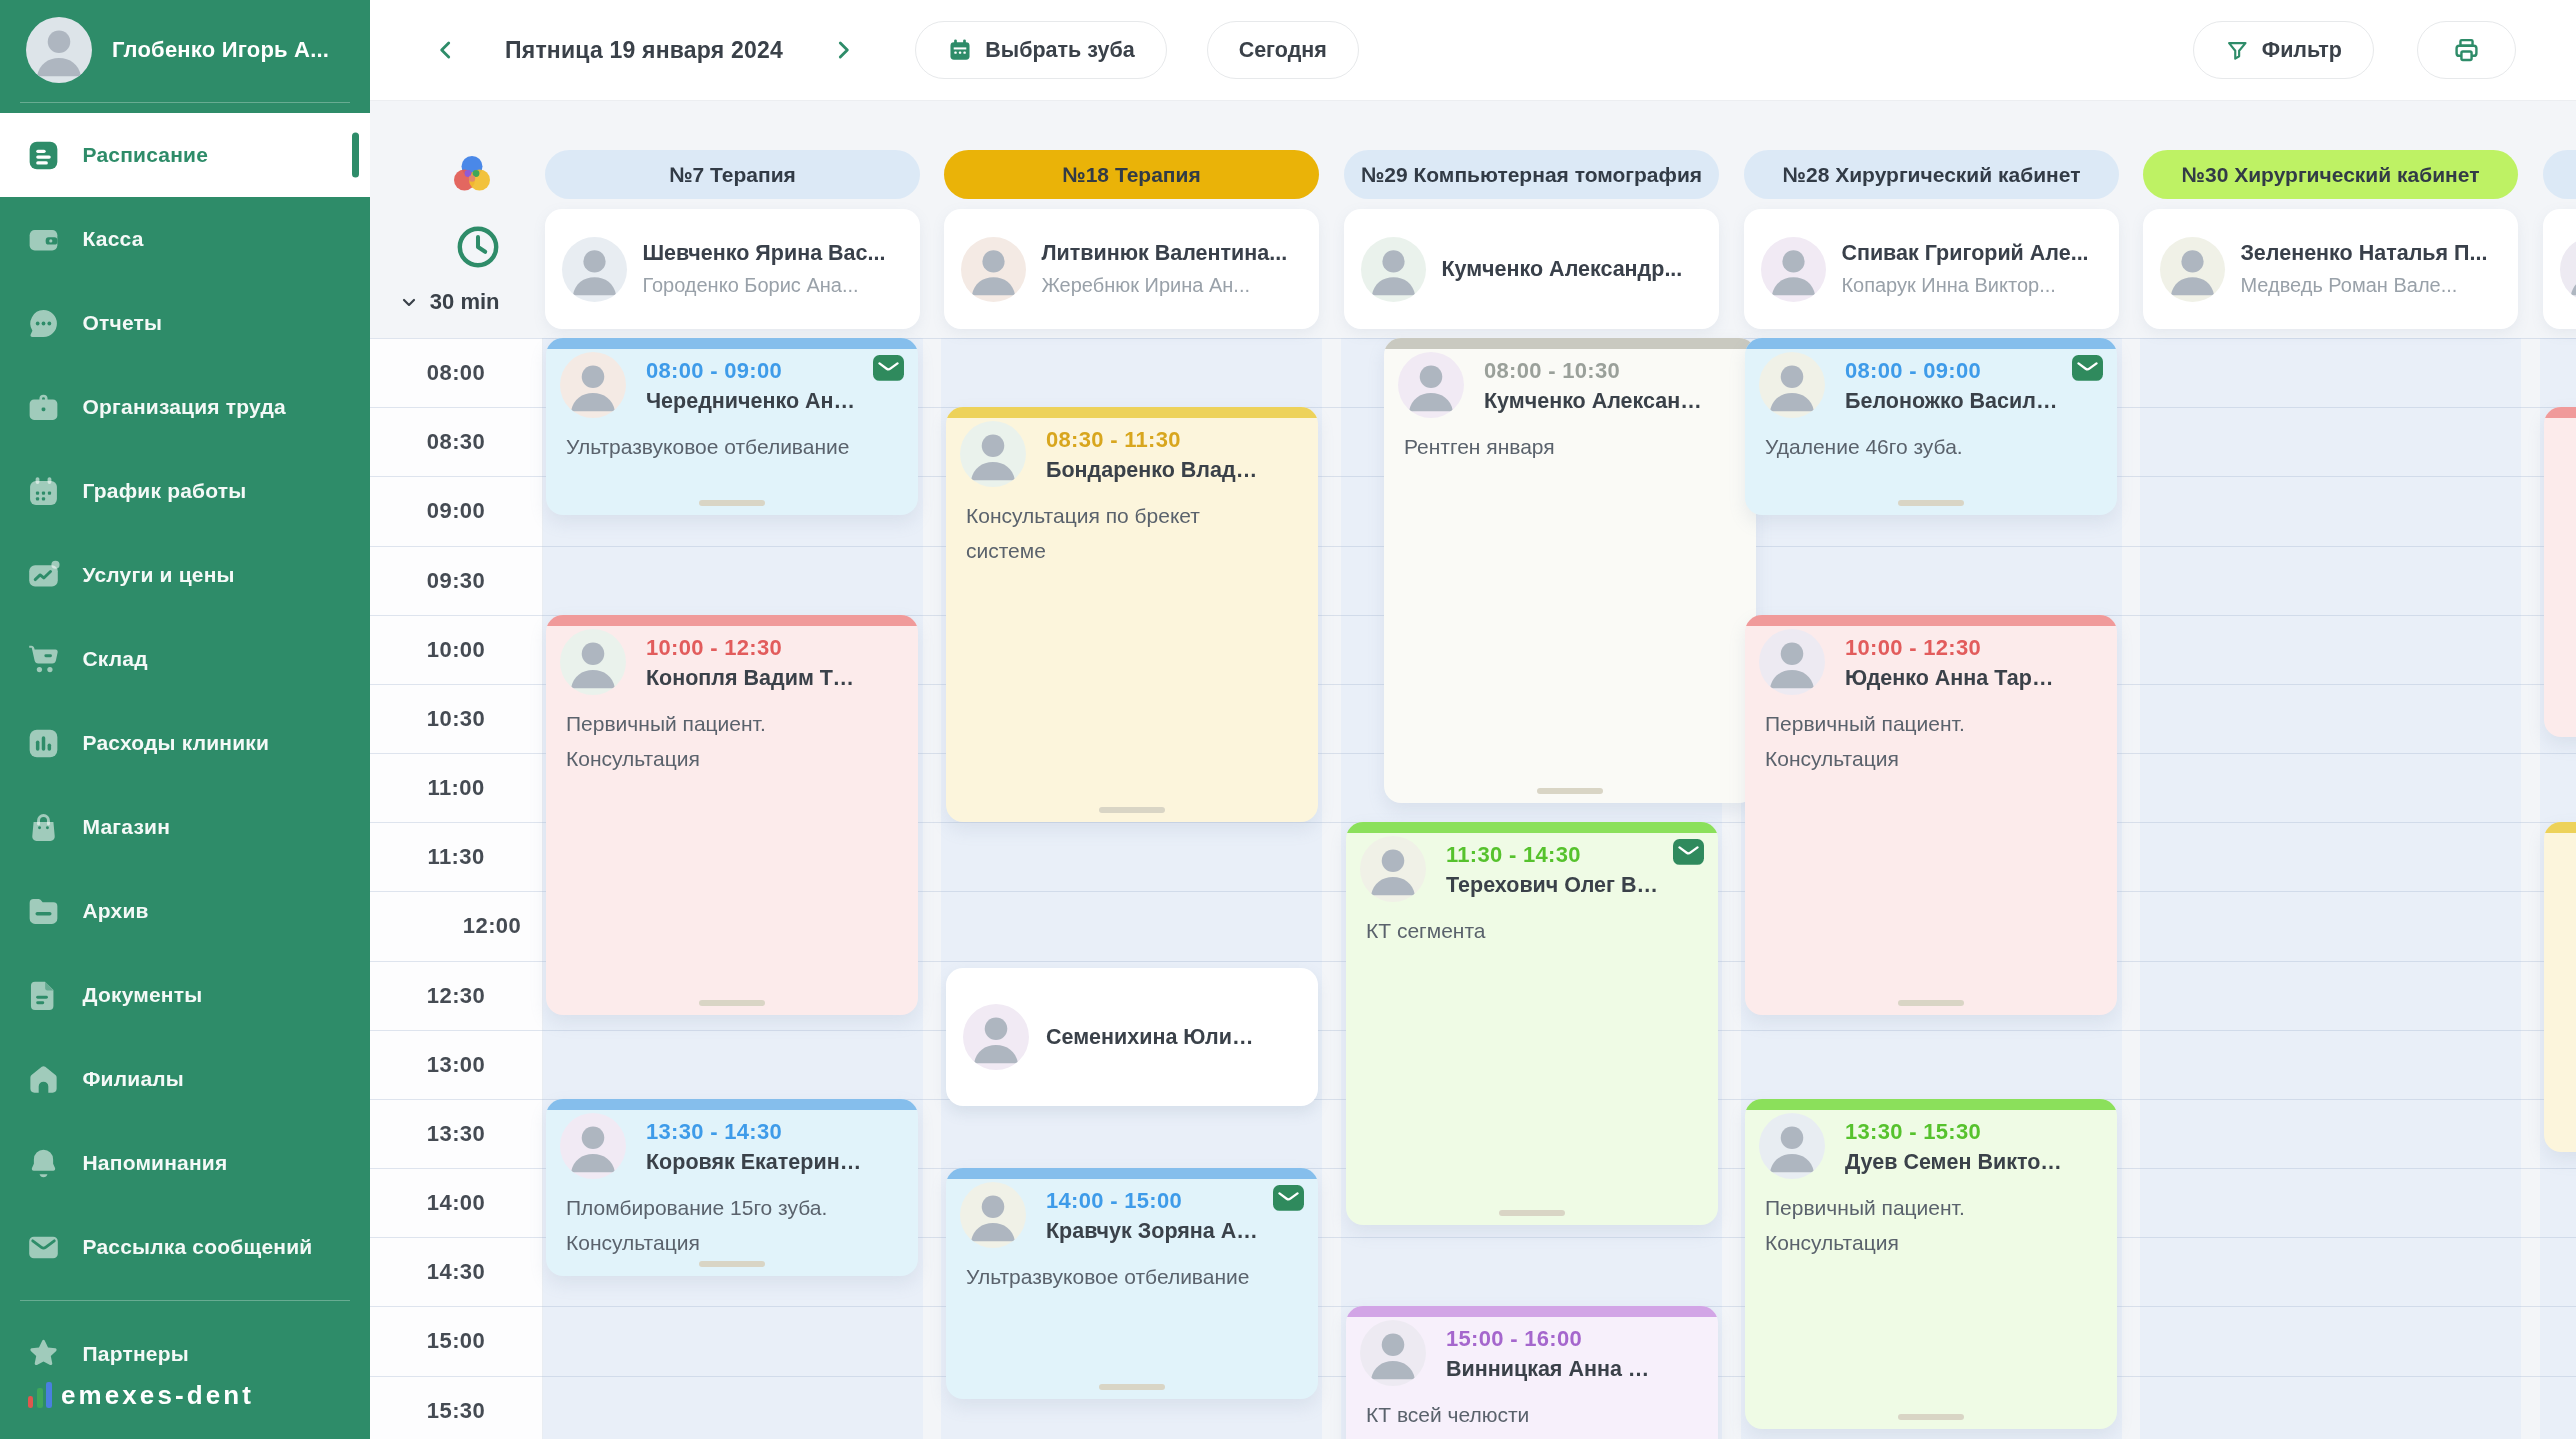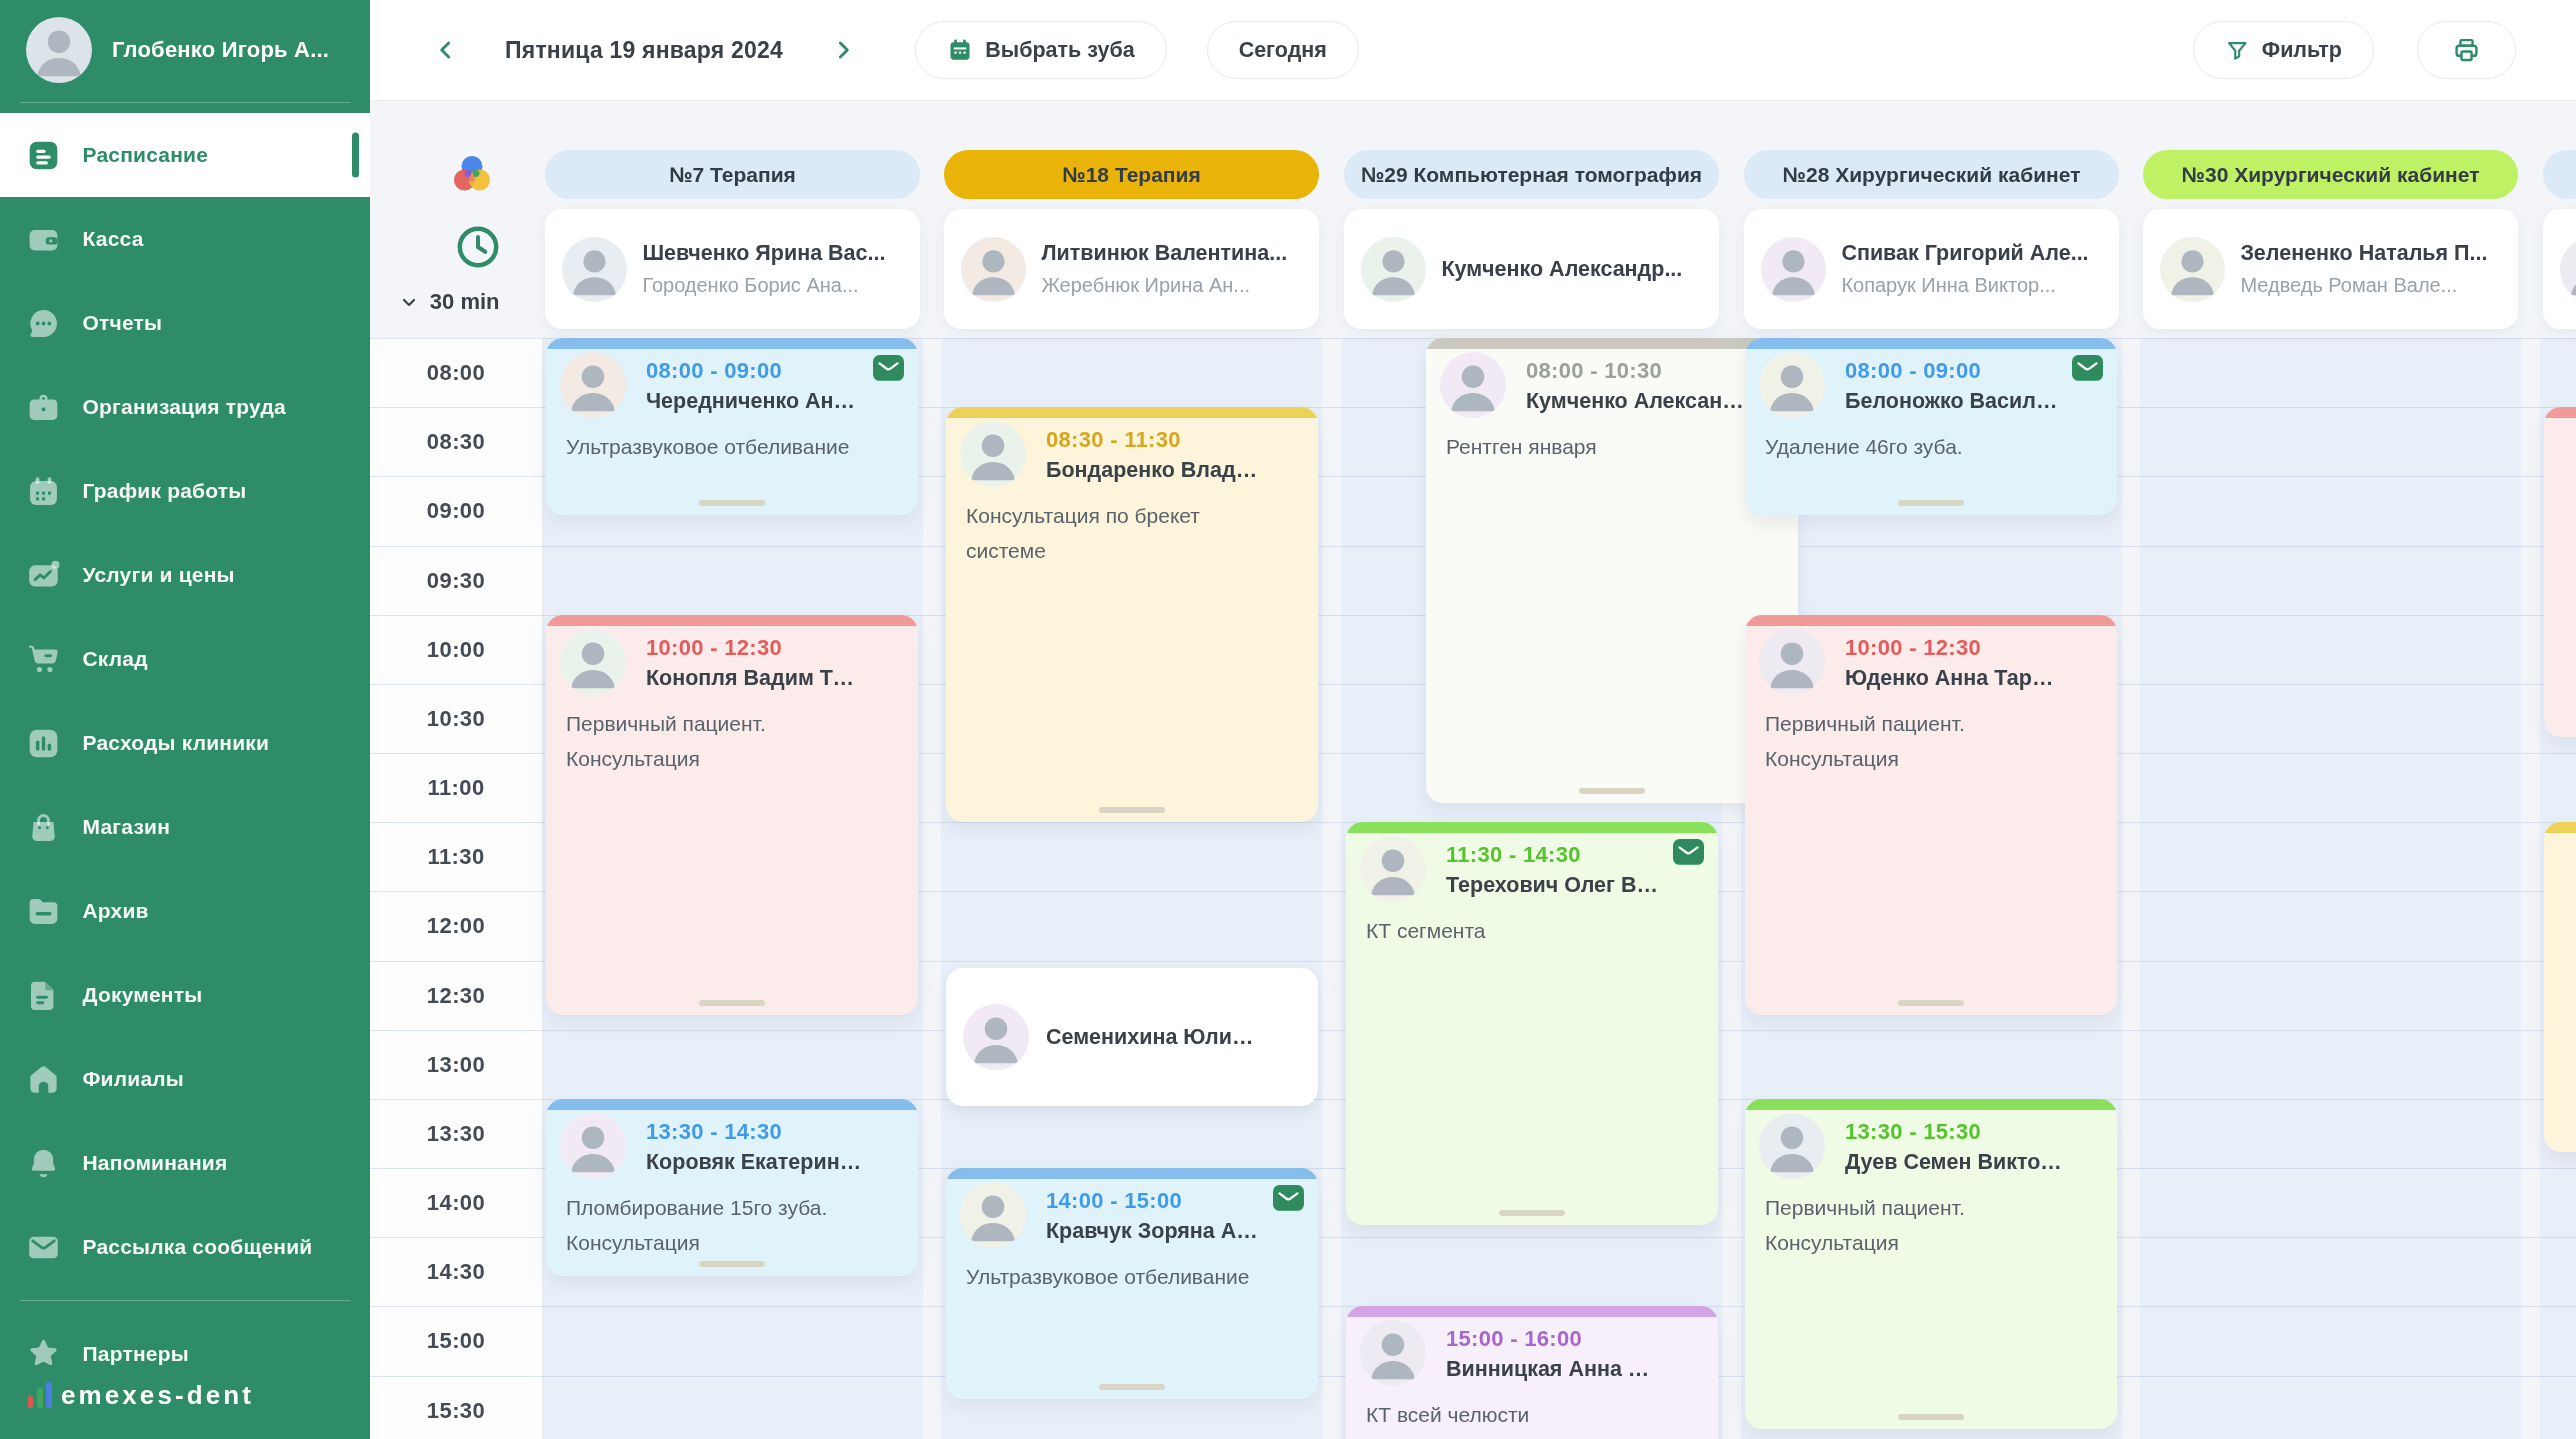--- a/index.html
+++ b/index.html
@@ -350,21 +350,21 @@
     <div class="hline" style="top: 1306px;"></div>
     <div class="hline" style="top: 1376px;"></div>
     <div class="time-label" style="top: 338px;">08:00</div>
     <div class="time-label" style="top: 407px;">08:30</div>
     <div class="time-label" style="top: 476px;">09:00</div>
     <div class="time-label" style="top: 546px;">09:30</div>
     <div class="time-label" style="top: 615px;">10:00</div>
     <div class="time-label" style="top: 684px;">10:30</div>
     <div class="time-label" style="top: 753px;">11:00</div>
     <div class="time-label" style="top: 822px;">11:30</div>
-    <div class="time-label" style="top: 891px;">12:00</div>
+    <div class="time-label" style="top: 891px; margin-left: 36px;">12:00</div>
     <div class="time-label" style="top: 961px;">12:30</div>
     <div class="time-label" style="top: 1030px;">13:00</div>
     <div class="time-label" style="top: 1099px;">13:30</div>
     <div class="time-label" style="top: 1168px;">14:00</div>
     <div class="time-label" style="top: 1237px;">14:30</div>
     <div class="time-label" style="top: 1306px;">15:00</div>
     <div class="time-label" style="top: 1376px;">15:30</div>
     <div class="room-pill" style="left: 545px; width: 375px; background: rgb(220, 233, 246);">№7 Терапия</div>
     <div class="doc-card" style="left: 545px; width: 375px;">
       <span class="av" style="background: rgb(232, 237, 242);">
@@ -491,21 +491,21 @@
       <span class="av" style="background: rgb(234, 242, 236);">
         <svg viewBox="0 0 24 24">
           <circle cx="12" cy="9" r="4.1" fill="#AEB6C0"></circle>
           <path d="M4 21.5c.8-4.3 4-6.6 8-6.6s7.2 2.3 8 6.6z" fill="#AEB6C0"></path>
         </svg>
       </span>
       <div class="doc-names">
         <div class="doc-name">Кумченко Александр...</div>
       </div>
     </div>
-    <div class="appt" style="left: 1426px; width: 372px; top: 338px; height: 465px; background: rgb(250, 250, 246);">
+    <div class="appt" style="left: 1384px; width: 372px; top: 338px; height: 465px; background: rgb(250, 250, 246);">
       <div class="bar" style="background: rgb(201, 201, 192);"></div>
       <span class="av" style="background: rgb(241, 234, 244);">
         <svg viewBox="0 0 24 24">
           <circle cx="12" cy="9" r="4.1" fill="#AEB6C0"></circle>
           <path d="M4 21.5c.8-4.3 4-6.6 8-6.6s7.2 2.3 8 6.6z" fill="#AEB6C0"></path>
         </svg>
       </span>
       <div class="time" style="color: rgb(154, 160, 154);">08:00 - 10:30</div>
       <div class="pname">Кумченко Александр В...</div>
       <div class="notes">

